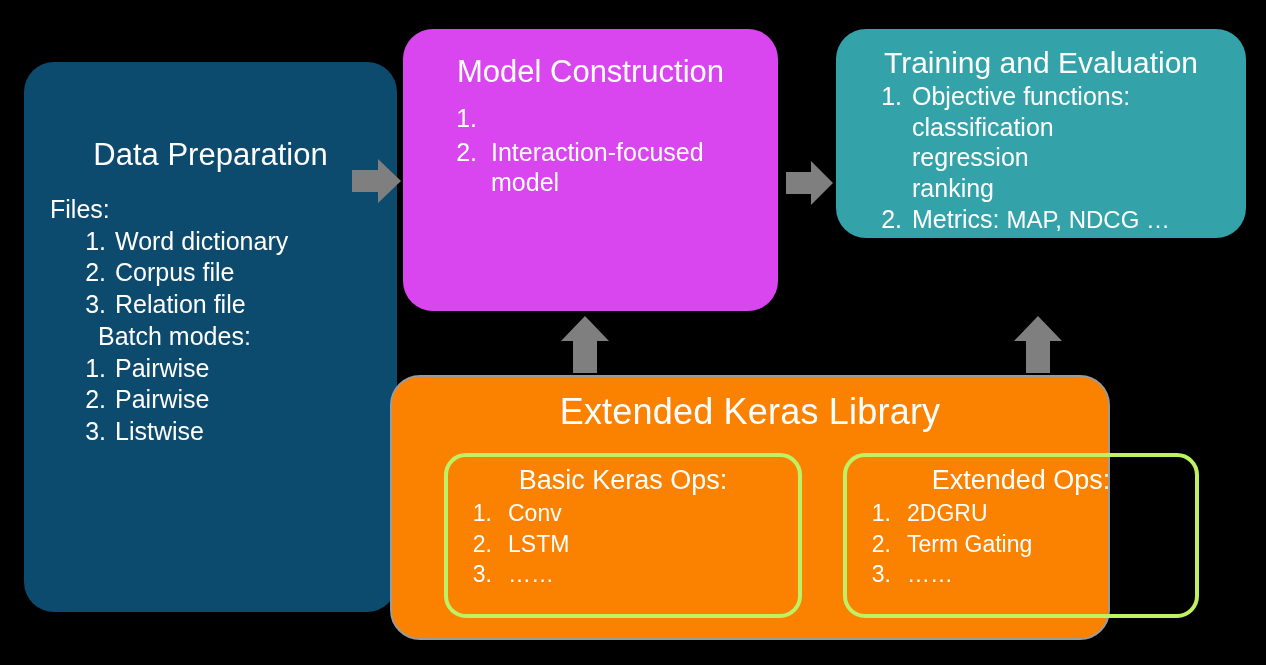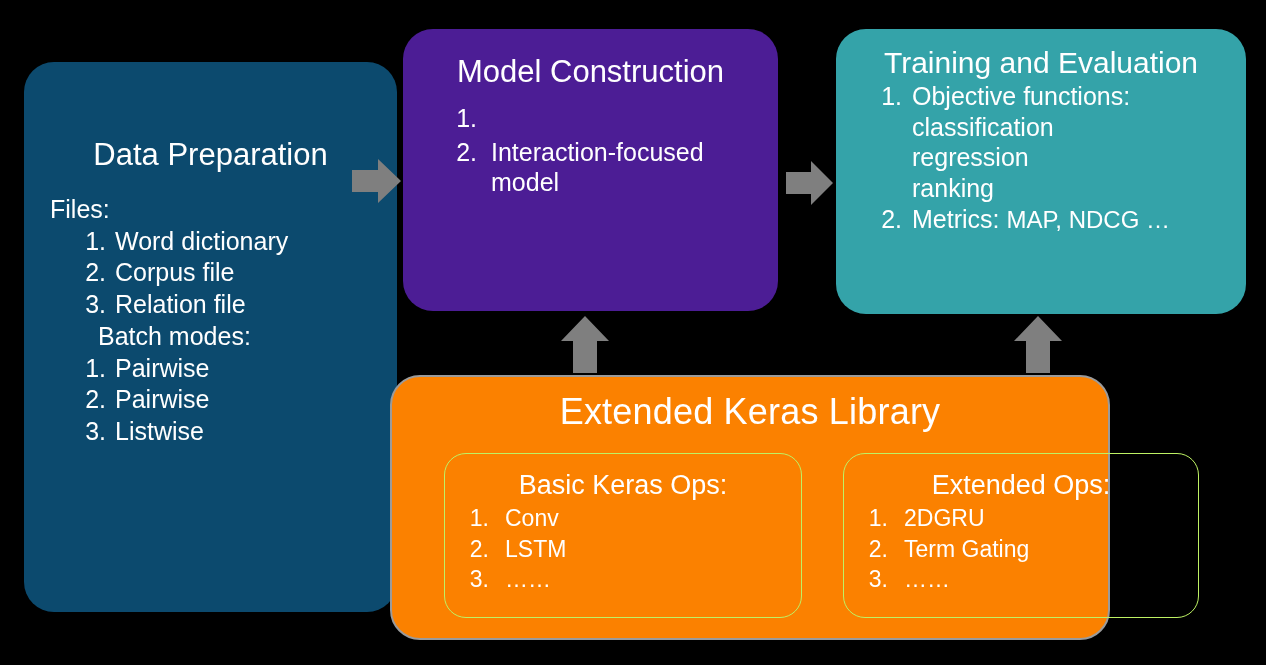--- a/index.html
+++ b/index.html
@@ -35,28 +35,28 @@
     width: 373px;
     height: 550px;
     background: #0c4a6e;
     padding: 18px 20px 0 20px;
   }
   .panel-model {
     left: 403px;
     top: 29px;
     width: 375px;
     height: 282px;
-    background: #4c1d95;
+    background: #d946ef;
     padding: 14px 18px 0 18px;
   }
   .panel-train {
     left: 836px;
     top: 29px;
     width: 410px;
-    height: 285px;
+    height: 209px;
     background: #34a3a9;
     padding: 12px 14px 0 14px;
   }
   .panel-keras {
     left: 390px;
     top: 375px;
     width: 720px;
     height: 265px;
     background: #fb8100;
     border: 2px solid #9b9b9b;
@@ -145,24 +145,24 @@
   
   .ops-row {
     position: absolute;
     left: 0; top: 0;
     width: 100%;
     height: 100%;
   }
   .opsbox {
     position: absolute;
     box-sizing: border-box;
-    border: 1px solid #bef264;
+    border: 4px solid #bef264;
     border-radius: 22px;
     background: transparent;
-    padding: 16px 10px 0 10px;
+    padding: 8px 10px 0 10px;
   }
   .opsbox-basic {
     left: 52px;
     top: 76px;
     width: 358px;
     height: 165px;
   }
   .opsbox-extended {
     left: 451px;
     top: 76px;

